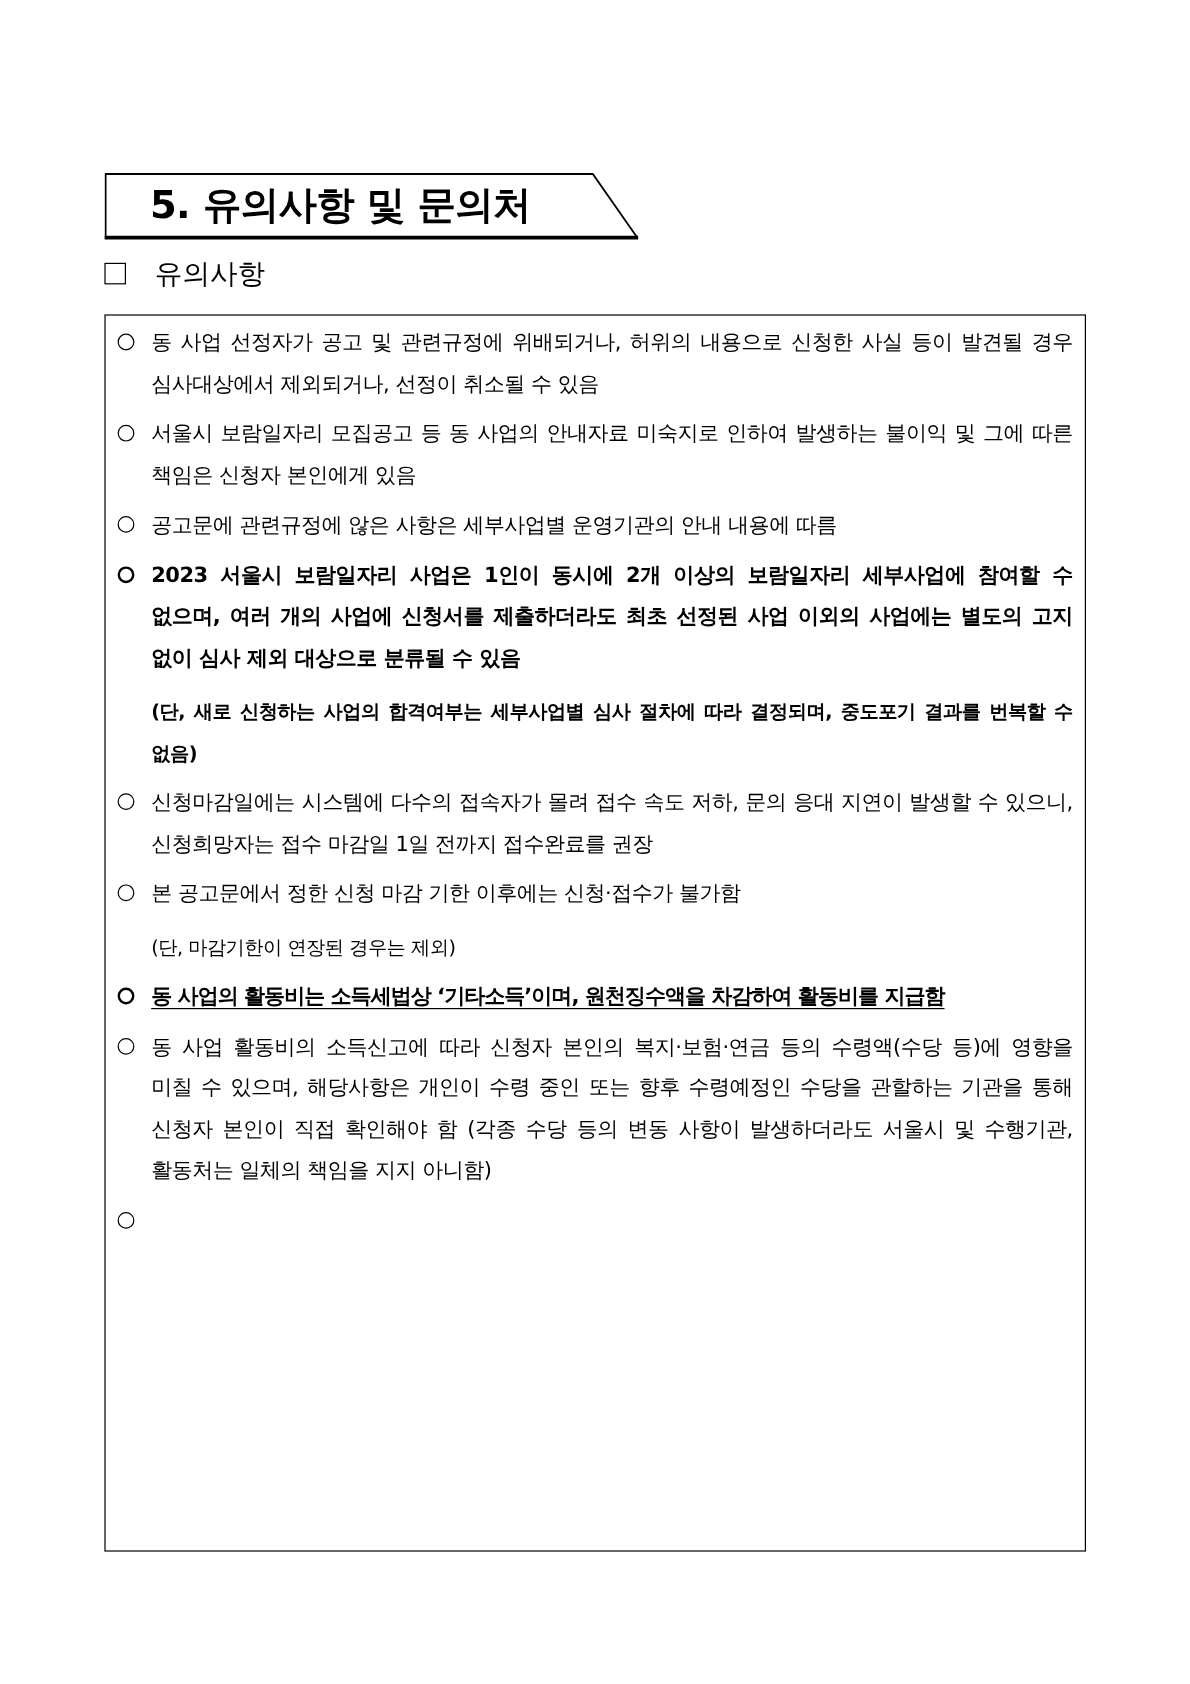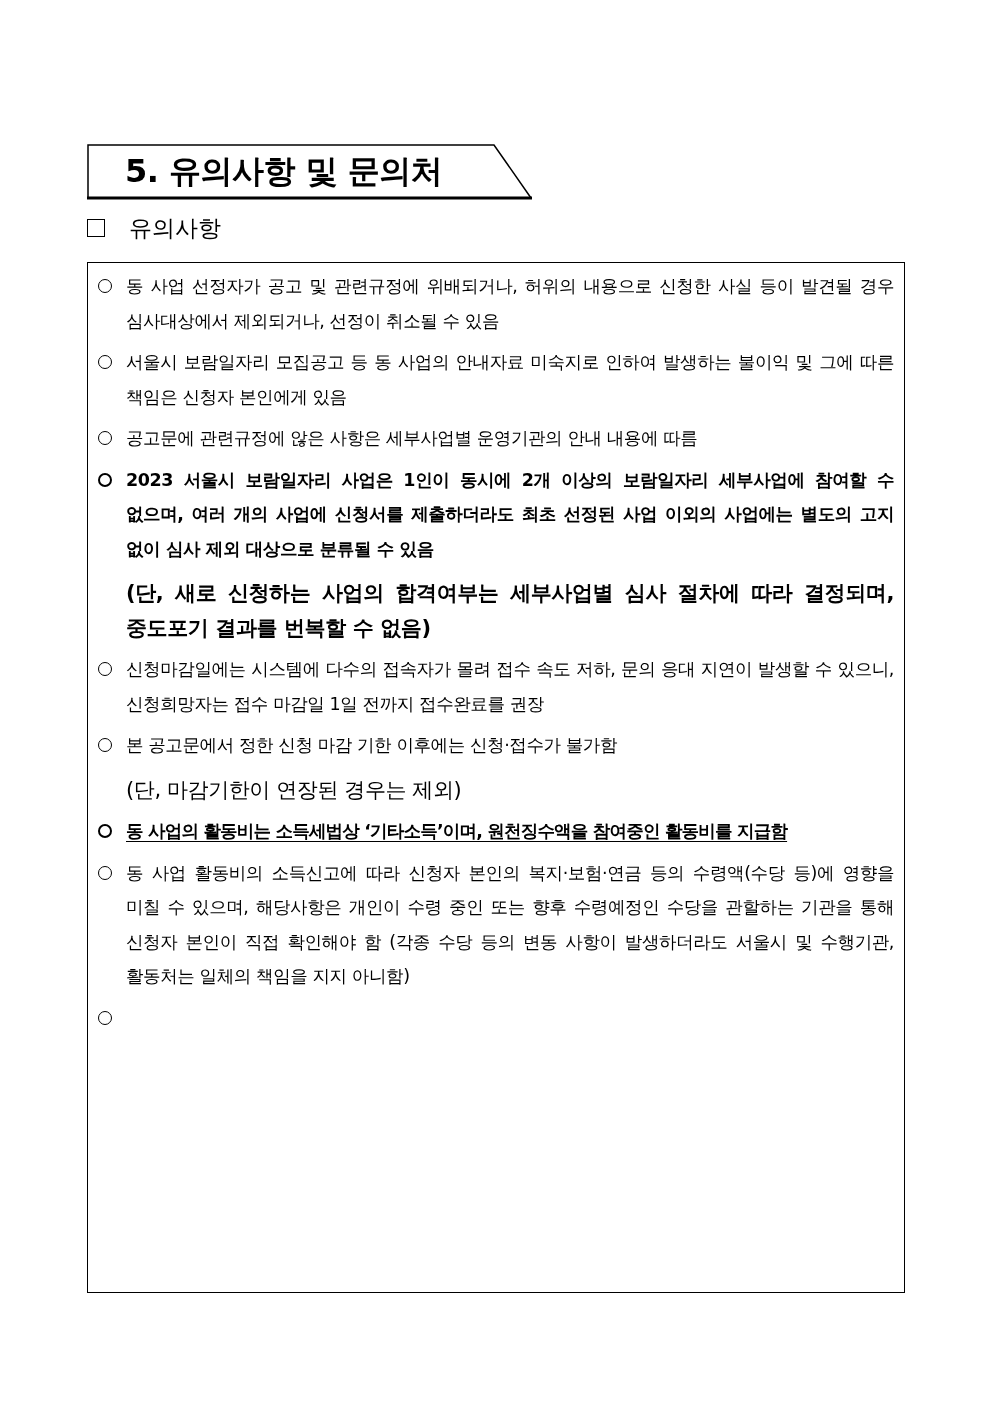--- a/index.html
+++ b/index.html
@@ -40,21 +40,21 @@
     margin-bottom: 7px;
   }
   .item .bullet {
     position: absolute; left: 0; top: 0; width: 26px; text-align: left;
     font-weight: normal;
   }
   .item.bold { font-weight: bold; }
   .item.bold .bullet { font-weight: bold; }
   .note {
     padding-left: 28px;
-    font-size: 21px; line-height: 34.5px; letter-spacing: -0.4px;
+    font-size: 16px; line-height: 34.5px; letter-spacing: -0.4px;
     text-align: justify; text-align-last: left; word-break: keep-all;
     margin-bottom: 7px;
     margin-top: 10px;
   }
   .note.bold { font-weight: bold; }
   .underline-text { text-decoration: underline; text-underline-offset: 4px; }
   .circle-bullet {
     display: inline-block; width: 14px; height: 14px; border: 1.5px solid #000;
     border-radius: 50%; box-sizing: border-box; vertical-align: -1px;
   }
@@ -106,21 +106,21 @@
   </div>
 
   <div class="item">
     <span class="bullet"><span class="circle-bullet"></span></span>
     <span>본 공고문에서 정한 신청 마감 기한 이후에는 신청·접수가 불가함</span>
   </div>
   <div class="note">(단, 마감기한이 연장된 경우는 제외)</div>
 
   <div class="item bold" style="letter-spacing:-0.8px;">
     <span class="bullet"><span class="circle-bullet"></span></span>
-    <span class="underline-text">동 사업의 활동비는 소득세법상 ‘기타소득’이며, 원천징수액을 참여중인 활동비를 지급함</span>
+    <span class="underline-text">동 사업의 활동비는 소득세법상 ‘기타소득’이며, 원천징수액을 차감하여 활동비를 지급함</span>
   </div>
 
   <div class="item">
     <span class="bullet"><span class="circle-bullet"></span></span>
     <span>동 사업 활동비의 소득신고에 따라 신청자 본인의 복지·보험·연금 등의 수령액(수당 등)에 영향을 미칠 수 있으며, 해당사항은 개인이 수령 중인 또는 향후 수령예정인 수당을 관할하는 기관을 통해 신청자 본인이 직접 확인해야 함 (각종 수당 등의 변동 사항이 발생하더라도 서울시 및 수행기관, 활동처는 일체의 책임을 지지 아니함)</span>
   </div>
 
   <div class="item">
     <span class="bullet"><span class="circle-bullet"></span></span>
   </div>

